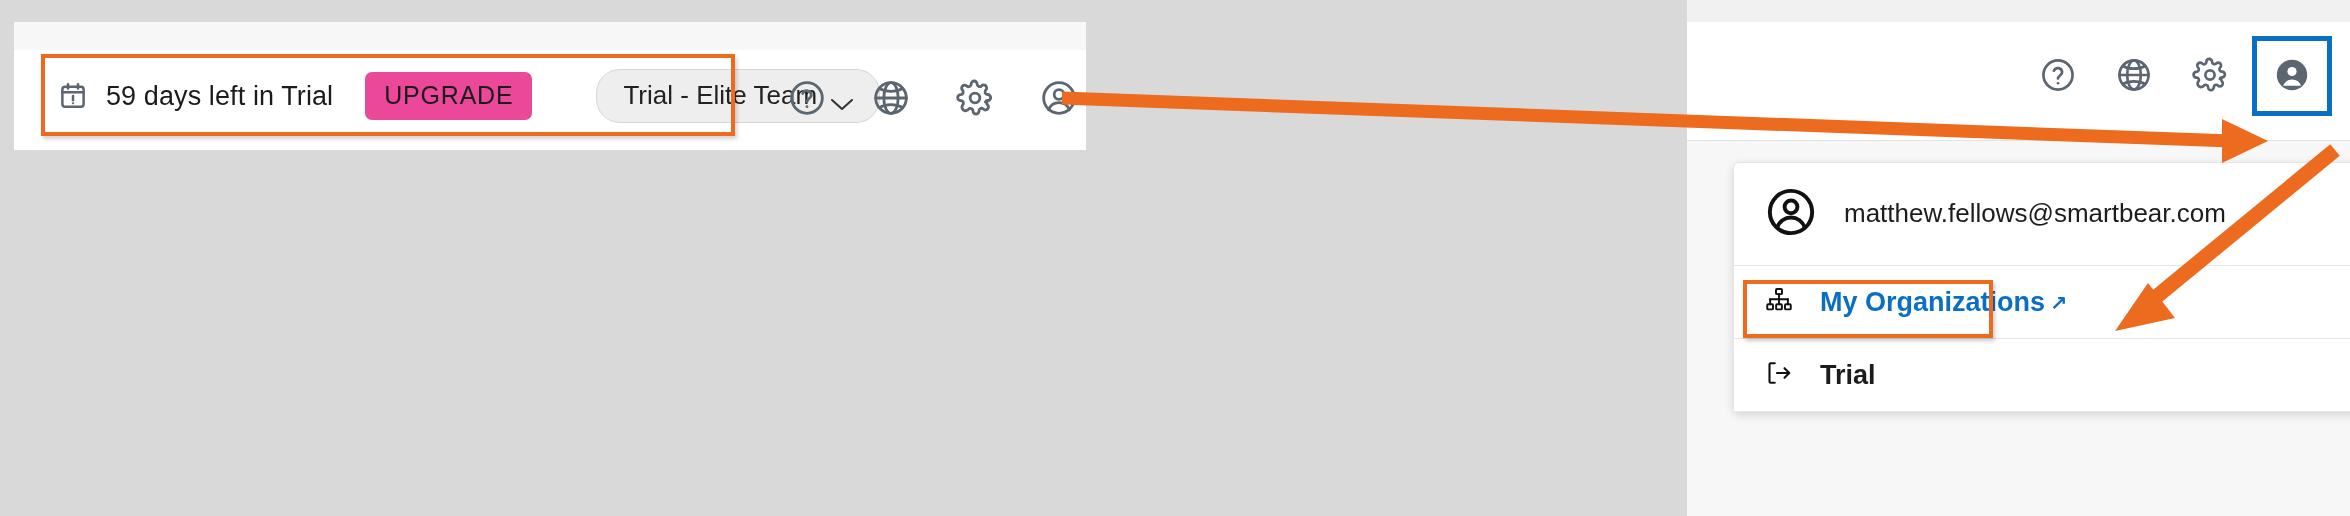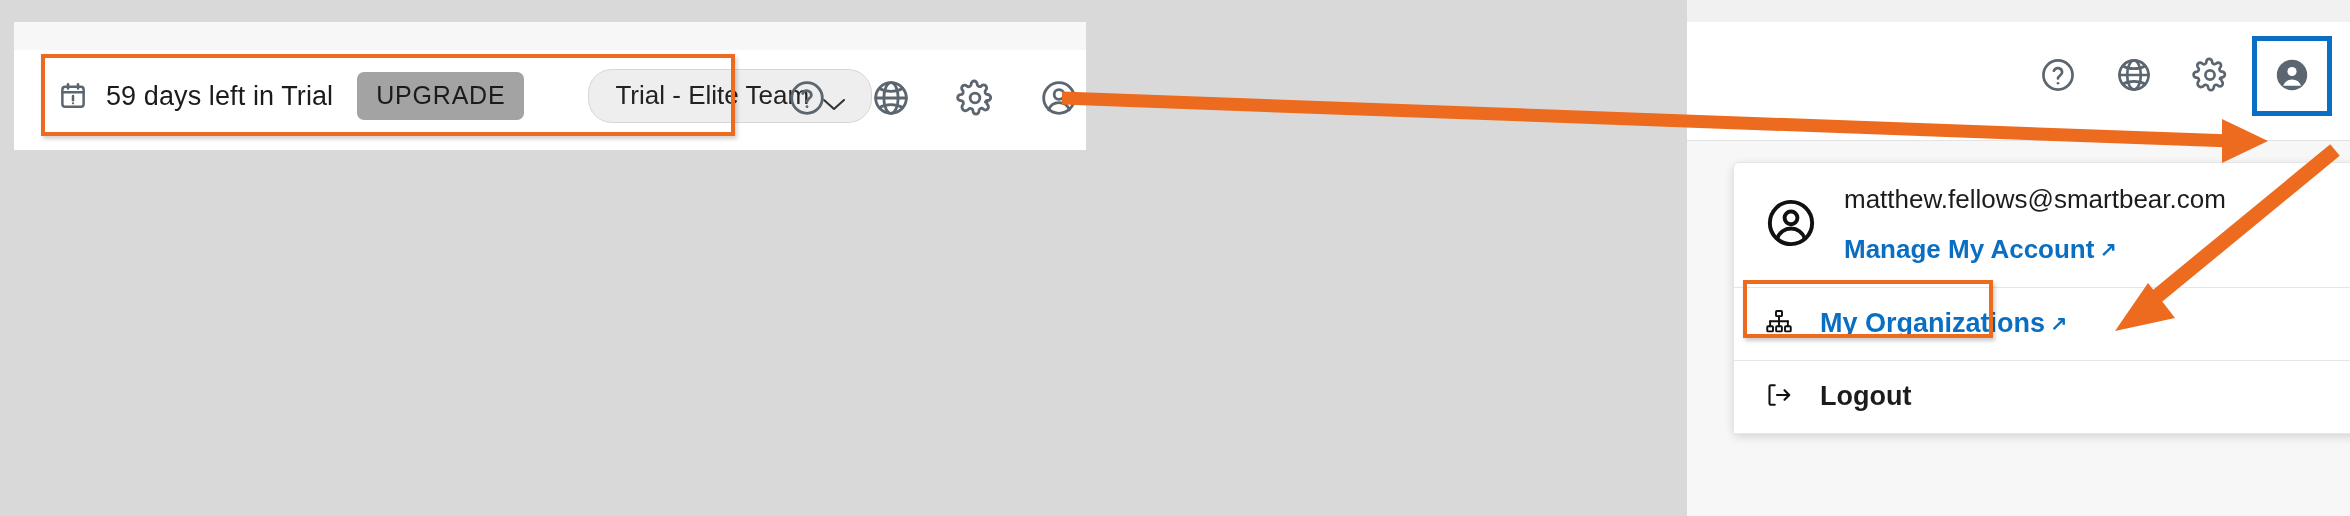--- a/index.html
+++ b/index.html
@@ -32,22 +32,22 @@
   .trial-cluster{
     position:absolute;left:58px;top:74px;height:44px;
     display:flex;align-items:center;gap:0;
   }
   .cal-icon{display:block;width:30px;height:30px;}
   .trial-text{
     margin-left:18px;
     font-size:27px;color:#1b1b1b;white-space:nowrap;letter-spacing:.1px;
   }
   .upgrade-btn{
-    margin-left:24px;
-    background:#a3a3a3;
+    margin-left:32px;
+    background:#ec4899;
     color:#1b1b1b;
     border:none;
     border-radius:7px;
     font-family:"Liberation Sans", sans-serif;
     font-size:25px;
     letter-spacing:.8px;
     padding:11px 19px 12px;
     cursor:pointer;
     line-height:1;
   }
@@ -274,23 +274,20 @@
     <div class="dd-account">
       <span>
         <svg width="54" height="54" viewBox="0 0 24 24" fill="none" stroke="#111" stroke-width="1.75" stroke-linecap="round" stroke-linejoin="round">
           <circle cx="12" cy="12" r="9.4"></circle>
           <circle cx="12" cy="9.7" r="2.85"></circle>
           <path d="M5.9 18.9a6.4 6.4 0 0 1 12.2 0"></path>
         </svg>
       </span>
       <span class="dd-account-text">
         <span class="dd-email">matthew.fellows@smartbear.com</span>
-        <span class="dd-manage">
-          <span>Manage My Account</span><span class="ext-arrow"> ↗</span>
-        </span>
       </span>
     </div>
 
     <div class="dd-item">
       <span>
         <svg width="30" height="30" viewBox="0 0 24 24" fill="none" stroke="#111" stroke-width="1.55" stroke-linecap="round" stroke-linejoin="round">
           <rect x="9.6" y="3.2" width="4.8" height="4.1" rx="0.7"></rect>
           <rect x="2.6" y="15.4" width="4.6" height="4.1" rx="0.7"></rect>
           <rect x="9.7" y="15.4" width="4.6" height="4.1" rx="0.7"></rect>
           <rect x="16.8" y="15.4" width="4.6" height="4.1" rx="0.7"></rect>
@@ -305,21 +302,21 @@
     </div>
 
     <div class="dd-item">
       <span>
         <svg width="30" height="30" viewBox="0 0 24 24" fill="none" stroke="#111" stroke-width="1.7" stroke-linecap="round" stroke-linejoin="round">
           <path d="M8.6 4.2H5.4a1 1 0 0 0-1 1v13.6a1 1 0 0 0 1 1h3.2"></path>
           <line x1="10.4" y1="12" x2="20" y2="12"></line>
           <polyline points="16.4,8.2 20.2,12 16.4,15.8"></polyline>
         </svg>
       </span>
-      <span class="dd-item-label">Logout</span>
+      <span class="dd-item-label">Trial</span>
     </div>
   </div>
 
   <div class="dd-hl"></div>
 
   <svg class="arrows" width="2350" height="516" viewBox="0 0 2350 516">
 
     <g>
       <line x1="1062" y1="98" x2="2232" y2="141" stroke="#ED6B1F" stroke-width="13"></line>
       <polygon points="2268,141 2222,119 2222,163" fill="#ED6B1F"></polygon>

